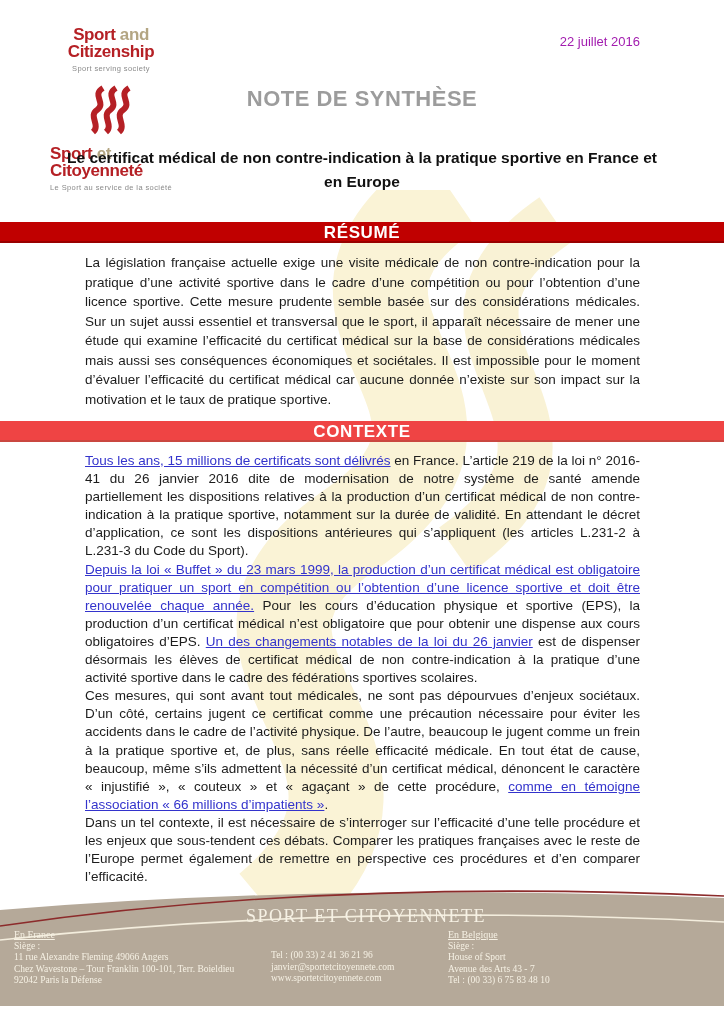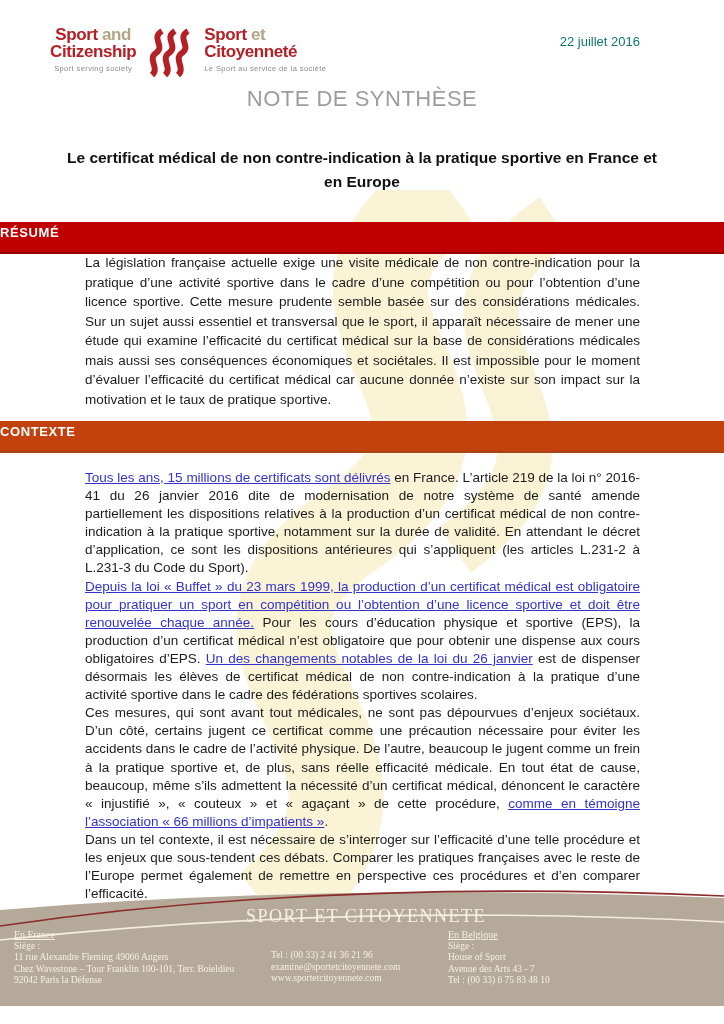--- a/index.html
+++ b/index.html
@@ -3,52 +3,52 @@
 <meta charset="utf-8">
 <style>
   html,body{margin:0;padding:0;background:#ffffff;}
   .page{
     position:relative; width:724px; height:1024px; background:#ffffff;
     overflow:hidden; font-family:"Liberation Sans", sans-serif; color:#1a1a1a;
   }
   
   .watermark{position:absolute; left:100px; top:190px; pointer-events:none;}
   
-  .logo{position:absolute; left:50px; top:26px; display:flex; align-items:flex-start; gap:10px;}
+  .logo{position:absolute; left:50px; top:26px; display:flex; align-items:center; gap:10px;flex-direction:column;}
   .logo-block{line-height:1;}
   .logo-line{font-weight:bold; font-size:17px; letter-spacing:-0.4px; color:#b52025; white-space:nowrap;}
   .logo-line .beige{color:#b3a583;}
   .logo-en{text-align:center;}
   .logo-fr{text-align:left;}
   .logo-tagline{font-size:7.5px; color:#8a8a8a; margin-top:5px; letter-spacing:0.4px; white-space:nowrap;}
   .swoosh{margin-top:2px;}
-  .date{position:absolute; top:34px; right:84px; font-size:13px; color:#0f766e;}
+  .date{position:absolute; top:34px; right:84px; font-size:13px; color:#a21caf;}
   .doc-title{
     position:absolute; top:86px; left:0; width:100%; text-align:center;
-    font-size:22px; font-weight:normal; color:#9c9c9c; letter-spacing:0.5px; margin:0;
+    font-size:22px; font-weight:bold; color:#9c9c9c; letter-spacing:0.5px; margin:0;
   }
   .doc-subtitle{
     position:absolute; top:146px; left:62px; width:600px; text-align:center;
     font-size:15.5px; font-weight:bold; color:#111; line-height:24px; margin:0;
   }
   
   .band{
-    position:absolute; left:0; width:724px; height:32px;
-    font-weight:bold; font-size:13px; color:#ffffff;
+    position:absolute; left:0; width:724px; height:21px;
+    text-align:center; font-weight:bold; font-size:17px; color:#ffffff;
     line-height:21px; letter-spacing:0.6px;
   }
   .band-resume{top:222px; background:#c00000; box-shadow:inset 0 -2px 0 rgba(80,0,0,.35);}
-  .band-contexte{top:421px; background:#c2410c; box-shadow:inset 0 -2px 0 rgba(90,80,50,.25);}
+  .band-contexte{top:421px; background:#ef4444; box-shadow:inset 0 -2px 0 rgba(90,80,50,.25);}
   
   .bodytext{
     position:absolute; left:85px; width:555px;
     font-size:13.5px; color:#1c1c1c; text-align:justify;
   }
   .resume-text{top:253px; line-height:19.5px;}
-  .contexte-text{top:469px; line-height:18.1px;}
+  .contexte-text{top:452px; line-height:18.1px;}
   .contexte-text p{margin:0;}
   .doclink{color:#3333cc; text-decoration:underline; cursor:pointer;}
   
   .footer{position:absolute; left:0; top:876px; width:724px; height:148px;}
   .footer-arcs{position:absolute; left:0; top:0;}
   .footer-content{
     position:absolute; left:4px; top:0; width:724px; height:130px;
     font-family:"Liberation Serif", serif; color:#f6f1e4;text-decoration:underline;
   }
   .footer-title{
@@ -119,21 +119,21 @@
         <div>
             <div>Siège :</div>
             <div>11 rue Alexandre Fleming 49066 Angers</div>
             <div>Chez Wavestone – Tour Franklin 100-101, Terr. Boieldieu</div>
             <div>92042 Paris la Défense</div>
           </div>
       </div>
       <div class="f-col col-contact">
         <div>
             <div>Tel : (00 33) 2 41 36 21 96</div>
-            <div>examine@sportetcitoyennete.com</div>
+            <div>janvier@sportetcitoyennete.com</div>
             <div>www.sportetcitoyennete.com</div>
           </div>
       </div>
       <div class="f-col col-belgique">
         <div class="f-heading">En Belgique</div>
         <div>
             <div>Siège :</div>
             <div>House of Sport</div>
             <div>Avenue des Arts 43 - 7</div>
             <div>Tel : (00 33) 6 75 83 48 10</div>

